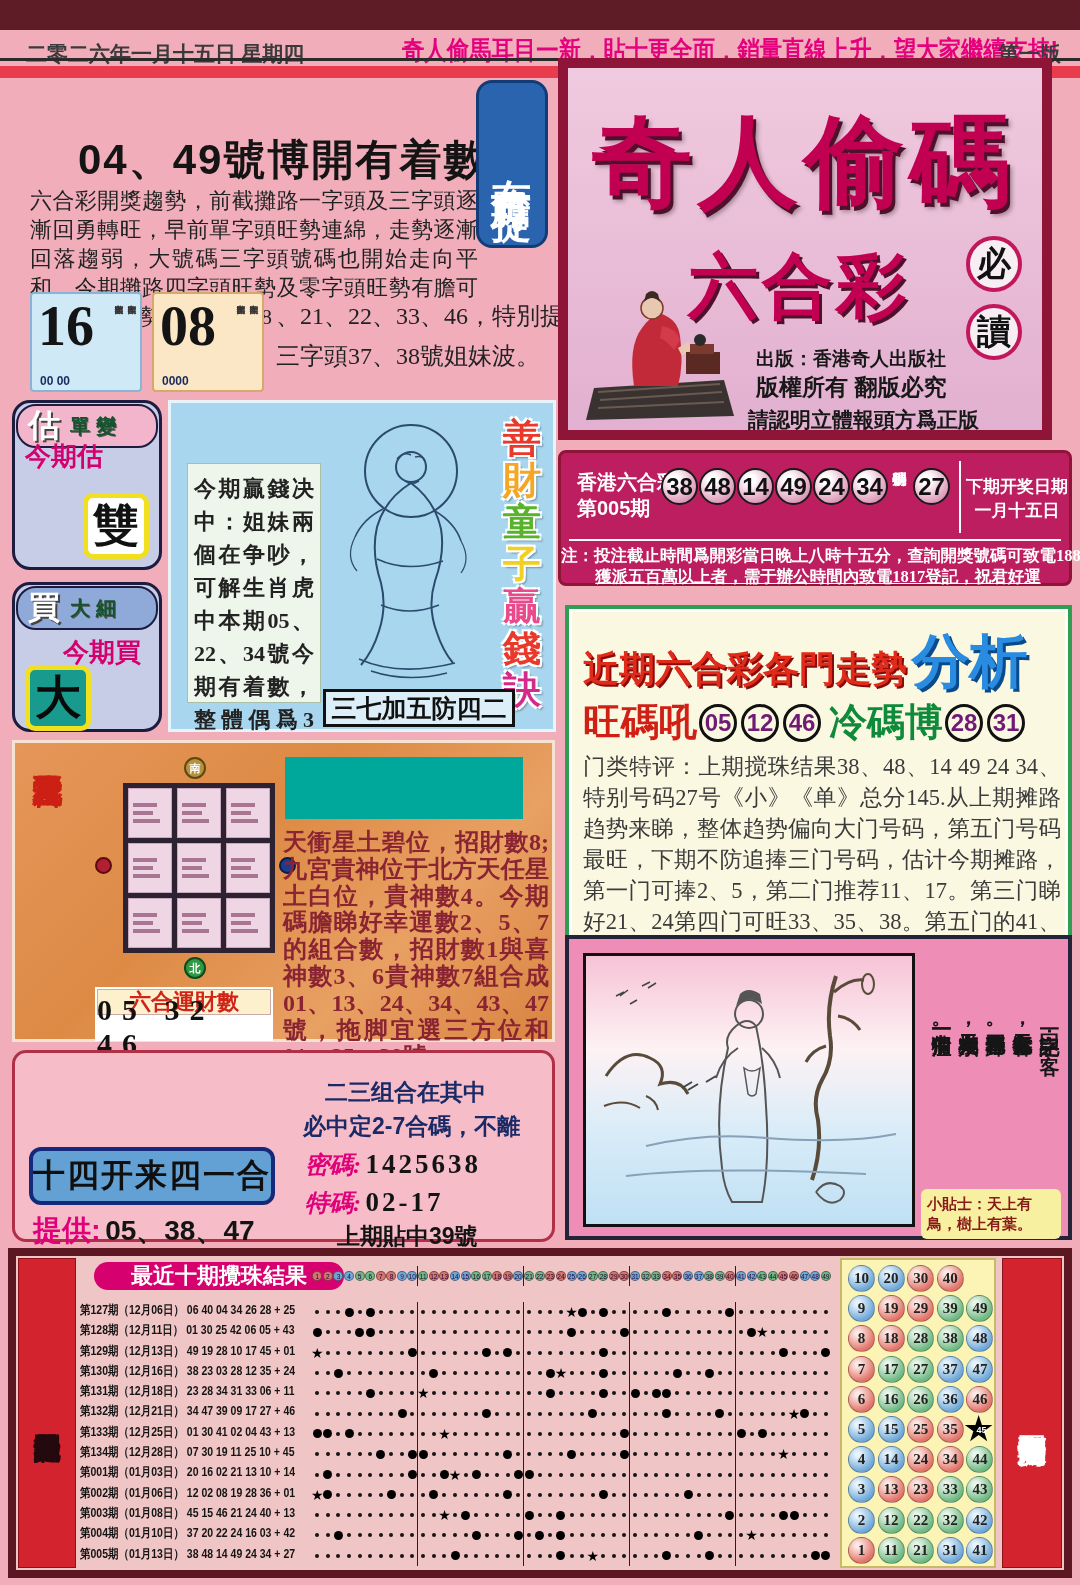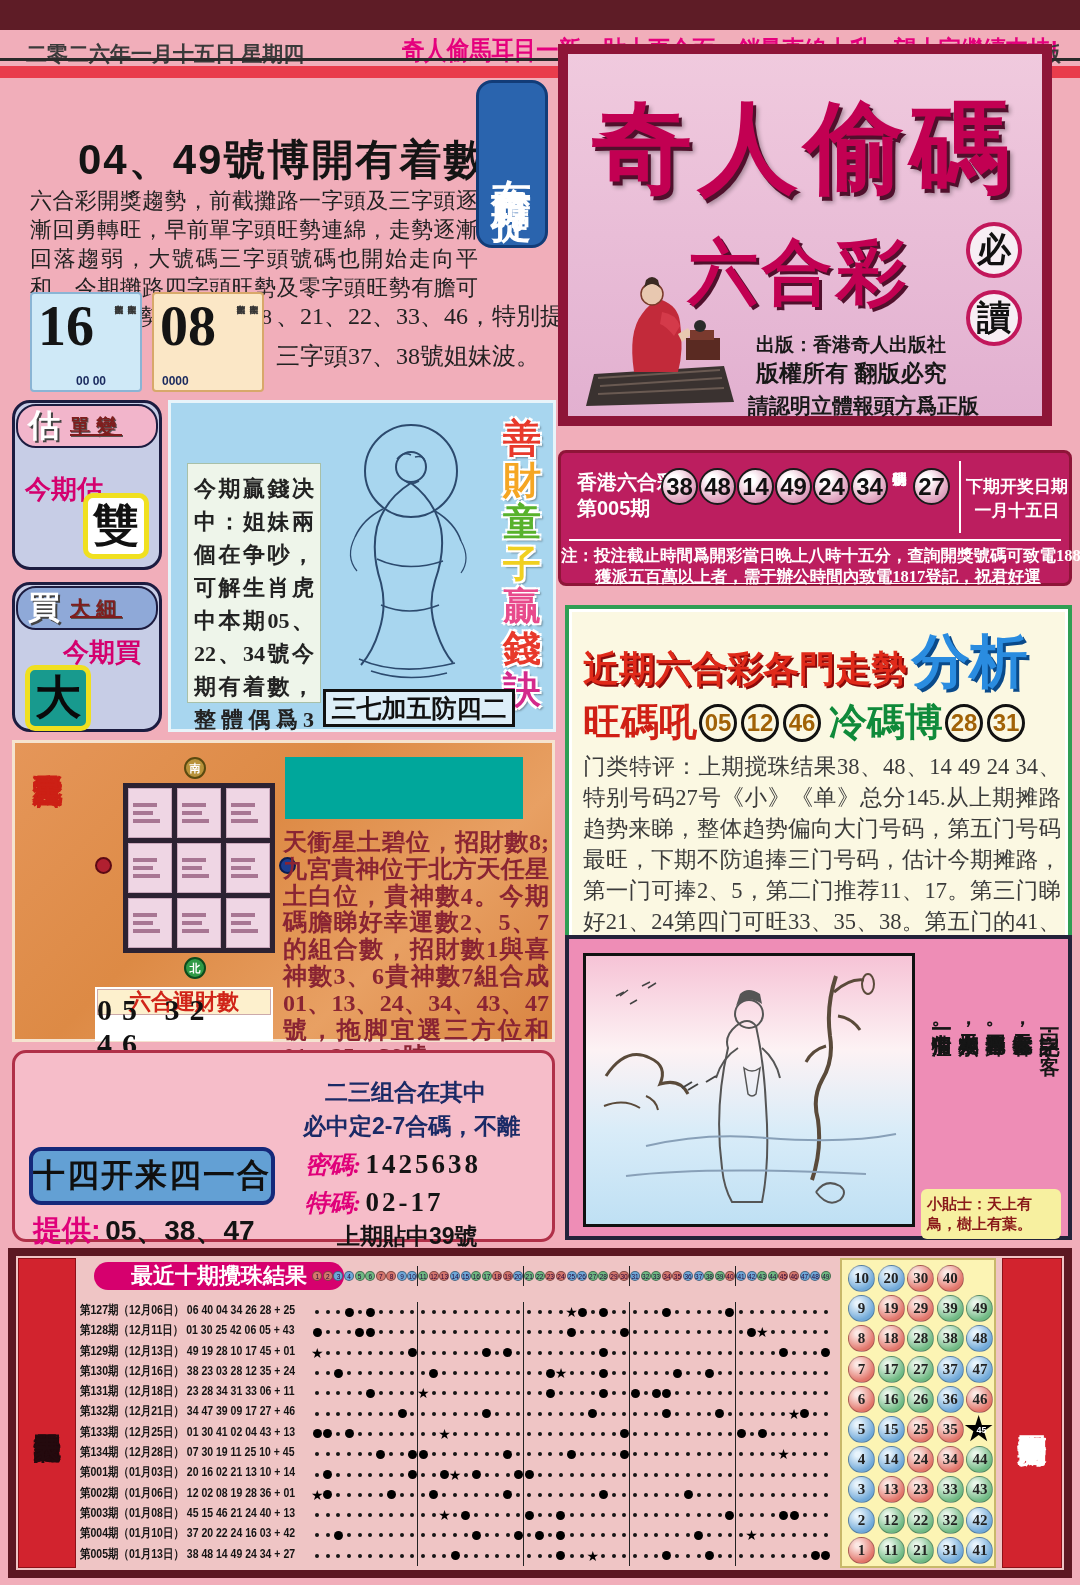--- a/index.html
+++ b/index.html
@@ -29,21 +29,21 @@
   .badge span{font:900 40px var(--sans);color:#fff;letter-spacing:8px;}
   .statbox{border-radius:4px;}
   .statnum{font:900 56px var(--serif);color:#141414;line-height:1;}
   .statlabel{font:400 9px var(--sans);color:#333;letter-spacing:0;line-height:10px;}
   .statcount{font:700 12px var(--sans);color:#1a2a5e;}
 
   
   .gbox{background:#c7cde6;border:3px solid #1c1c40;border-radius:18px;}
   .gpill{border:2px solid #1c1c40;border-radius:20px;display:flex;align-items:center;}
   .gbig{font:900 32px var(--serif);color:#fff;text-shadow:2px 2px 0 #444;margin:0 10px;}
-  .gsmall{font:900 20px var(--sans);color:#7f1d1d;text-shadow:1px 1px 0 #555;letter-spacing:6px;text-decoration:underline;}
+  .gsmall{font:900 20px var(--sans);color:#14532d;text-shadow:1px 1px 0 #555;letter-spacing:6px;}
   .glabel{font:900 26px var(--sans);color:#d4006e;}
   .gval{border:5px solid #f0e020;border-radius:10px;}
   .gval span{font:900 46px var(--serif);}
 
   
   .deity{background:#a8d6ef;border:3px solid #e8f4fa;}
   .deitytext{background:#eef5ea;border:1px solid #a8c0a8;font:700 22px var(--serif);color:#222;line-height:33px;padding:8px 6px;text-align:justify;}
   .deitycap{background:#dceef8;border:3px solid #111;font:900 25px var(--serif);color:#111;}
   .dchar{display:block;font:900 38px var(--serif);line-height:42px;text-shadow:-2px -2px 0 #fff,2px -2px 0 #fff,-2px 2px 0 #fff,2px 2px 0 #fff,3px 3px 2px rgba(0,0,0,.35);}
 
@@ -84,21 +84,21 @@
   .rtext{color:#fff;font:700 20px var(--sans);}
   .rball{width:37px;height:37px;border-radius:50%;border:2px solid #1a1a1a;background:radial-gradient(circle at 35% 30%,#fff 15%,#e9b7cd 55%,#c774a0);display:inline-flex;align-items:center;justify-content:center;font:900 24px var(--sans);color:#111;margin-right:1px;}
   .rnote{color:#fff;font:900 16.5px var(--serif);white-space:nowrap;}
 
   
   .analysis{background:#fbf8e2;border:4px solid #2f9e53;box-shadow:0 0 0 3px #fff inset;margin-top:13px;}
   .atred{font:900 36px var(--sans);color:#e02a1a;text-shadow:2px 2px 0 #8a0a0a;}
   .atblue{font:900 58px var(--sans);color:#2a8ce0;text-shadow:3px 3px 0 #0a4a8a;}
   .ahot{font:900 38px var(--serif);color:#d02015;}
   .acold{font:900 38px var(--serif);color:#0f8a3a;}
-  .acircle{width:38px;height:38px;border-radius:50%;border:3px solid #111;display:inline-flex;align-items:center;justify-content:center;font:900 24px var(--sans);color:#a16207;margin:0 2px;background:#fbf8e2;}
+  .acircle{width:38px;height:38px;border-radius:50%;border:3px solid #111;display:inline-flex;align-items:center;justify-content:center;font:900 24px var(--sans);color:#701a75;margin:0 2px;background:#fbf8e2;}
   .abody{font:400 22.5px var(--serif);color:#3b3b3b;line-height:31px;text-align:justify;}
 
   
   .mystery{background:#ee8db6;border:4px solid #23233a;}
   .mimg{border:3px solid #111;background:linear-gradient(180deg,#f6c3d6 0%,#fdf2f4 35%,#d9ecf8 65%,#bfe0f4 100%);}
   .mbadge{width:54px;height:54px;border-radius:50%;display:inline-flex;align-items:center;justify-content:center;font:900 33px var(--serif);color:#111;}
   .mpoem{font:900 20px var(--serif);color:#161616;line-height:27px;white-space:pre-line;writing-mode:vertical-rl;text-orientation:upright;}
   .mtip{background:#f7f0a0;border-radius:6px;font:900 15px var(--sans);color:#8a1a1a;line-height:20px;padding:5px 6px;}
 
   
@@ -142,37 +142,37 @@
 
   <div class="abs headline" style="left:78px;top:132px;">04、49號博開有着數</div>
   <div class="abs leadbody" style="left:30px;top:186px;width:448px;">六合彩開獎趨勢，前截攤路一字頭及三字頭逐漸回勇轉旺，早前單字頭旺勢連綿，走勢逐漸回落趨弱，大號碼三字頭號碼也開始走向平和，今期攤路四字頭旺勢及零字頭旺勢有膽可捉，整體趨勢推薦02、18</div>
   <div class="abs badge center" style="left:476px;top:80px;width:72px;height:168px;">
     <span class="vtext">有膽可捉</span>
   </div>
   <div class="abs statbox" style="left:30px;top:292px;width:112px;height:100px;background:#cfe9f7;border:2px solid #8ab4d4;">
     <span class="abs statnum" style="left:6px;top:4px;">16</span>
     <span class="abs statlabel vtext" style="right:16px;top:4px;height:88px;">舊年開出次數</span>
     <span class="abs statlabel vtext" style="right:3px;top:4px;height:88px;">今年開出次數</span>
-    <span class="abs statcount" style="left:8px;bottom:2px;margin-left:36px;">00 00</span>
+    <span class="abs statcount" style="left:8px;bottom:2px;">00 00</span>
   </div>
   <div class="abs statbox" style="left:152px;top:292px;width:112px;height:100px;background:#fbe7c6;border:2px solid #d8a86a;">
     <span class="abs statnum" style="left:6px;top:4px;">08</span>
     <span class="abs statlabel vtext" style="right:16px;top:4px;height:88px;">舊年開出次數</span>
     <span class="abs statlabel vtext" style="right:3px;top:4px;height:88px;">今年開出次數</span>
     <span class="abs statcount" style="left:8px;bottom:2px;">0000</span>
   </div>
   <div class="abs leadcont" style="left:276px;top:300px;">、21、22、33、46，特別提防</div>
   <div class="abs leadcont" style="left:276px;top:340px;">三字頭37、38號姐妹波。</div>
 
   <div class="abs gbox" style="left:12px;top:400px;width:150px;height:170px;">
     <div class="abs gpill" style="left:1px;top:1px;width:142px;height:44px;background:#f2b5cb;">
       <span class="gbig">估</span>
       <span class="gsmall">單變</span>
     </div>
-    <span class="abs glabel" style="left:10px;top:69px;">今期估</span>
+    <span class="abs glabel" style="left:10px;top:36px;">今期估</span>
     <div class="abs gval center" style="left:68px;top:90px;width:66px;height:66px;background:#fff;">
       <span style="color:#111;">雙</span>
     </div>
   </div>
   <div class="abs gbox" style="left:12px;top:582px;width:150px;height:150px;">
     <div class="abs gpill" style="left:1px;top:1px;width:142px;height:44px;background:#8fa9d8;">
       <span class="gbig">買</span>
       <span class="gsmall">大細</span>
     </div>
     <span class="abs glabel" style="left:48px;top:50px;">今期買</span>
@@ -284,21 +284,21 @@
       <span class="qlabel">密碼:</span>
       <span class="qval">1425638</span>
     </div>
     <div class="abs" style="left:290px;top:134px;">
       <span class="qlabel">特碼:</span>
       <span class="qval">02-17</span>
     </div>
     <div class="abs" style="left:322px;top:168px;font:900 23px var(--sans);color:#141414;">上期貼中39號</div>
   </div>
 
-  <div class="abs masthead" style="left:558px;top:44px;width:494px;height:382px;">
+  <div class="abs masthead" style="left:558px;top:58px;width:494px;height:382px;">
     <div class="abs mtitle" style="left:24px;top:28px;">奇人偷碼</div>
     <div class="abs msub" style="left:120px;top:172px;">六合彩</div>
     <div class="abs mcircle center" style="left:398px;top:168px;">
       <span>必</span>
     </div>
     <div class="abs mcircle center" style="left:398px;top:236px;">
       <span>讀</span>
     </div>
     <div class="abs mline" style="left:188px;top:278px;">出版：香港奇人出版社</div>
     <div class="abs mline" style="left:188px;top:304px;font-size:23px;">版權所有  翻版必究</div>

